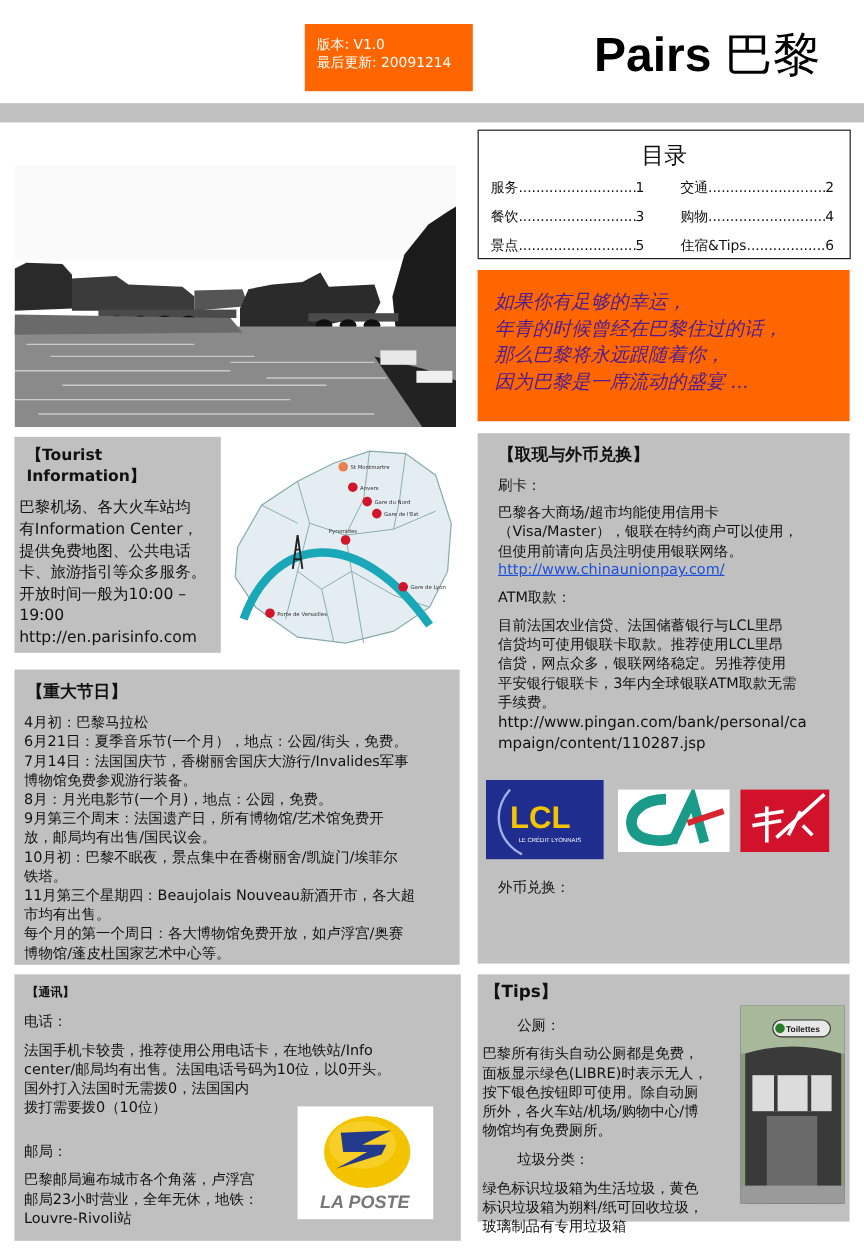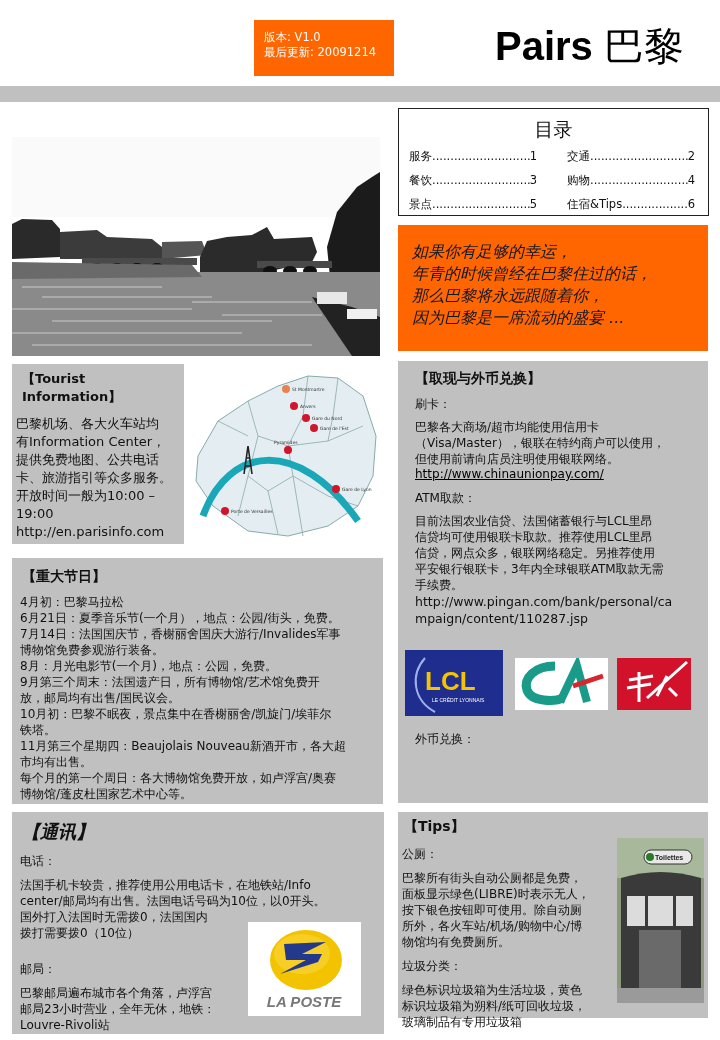--- a/index.html
+++ b/index.html
@@ -15,56 +15,56 @@
 
   .photo { left:12px; top:137px; width:368px; height:219px; overflow:hidden; background:#fff; }
 
   .toc { left:398px; top:108px; width:311px; height:108px; border:1px solid #222; background:#fff; }
   .toc-title { position:absolute; left:0; right:0; top:8px; text-align:center; font-size:19px; font-family:"DejaVu Serif", serif; }
   .toc-item { position:absolute; font-size:11.5px; width:128px; display:flex; }
   .toc-item .lbl { white-space:nowrap; }
   .toc-item .dots { flex:1; overflow:hidden; white-space:nowrap; letter-spacing:0px; }
   .toc-item .pg { }
 
-  .quote { left:398px; top:225px; width:310px; height:126px; background:#ff6600; color:#0f172a; font-style:italic; font-size:16px; line-height:22px; padding:16px 0 0 14px; }
+  .quote { left:398px; top:225px; width:310px; height:126px; background:#ff6600; color:#4c1d95; font-style:italic; font-size:16px; line-height:22px; padding:16px 0 0 14px; }
 
   .panel { background:#c0c0c0; }
   .sec-title { font-weight:bold; font-size:13px; }
 
   .tourist { left:12px; top:364px; width:172px; height:180px; padding:6px 0 0 4px; }
   .tourist .sec-title { padding-left:6px; margin-bottom:9px; }
   .tourist .body { font-size:13px; line-height:18px; }
 
   .map { left:188px; top:366px; width:192px; height:176px; }
 
   .festivals { left:12px; top:558px; width:371px; height:246px; padding:10px 0 0 8px; }
   .festivals .sec-title { font-size:14px; margin-bottom:8px; padding-left:2px; }
   .festivals .line { font-size:12px; line-height:16px; }
 
   .cash { left:398px; top:361px; width:310px; height:442px; padding:9px 0 0 17px; }
   .cash .sec-title { font-size:14px; margin-bottom:8px; padding-left:0px; }
   .cash .lbl { font-size:12px; margin-bottom:6px; }
   .cash .p { font-size:12px; line-height:16px; margin-bottom:6px; }
-  .cash .link { color:#000000; text-decoration:underline; font-size:12px; }
+  .cash .link { color:#1d4ed8; text-decoration:underline; font-size:12px; }
   .cash .url2 { font-size:12.5px; line-height:17px; }
 
   .logos { position:absolute; left:7px; top:287px; width:290px; height:70px; }
   .logo-lcl { position:absolute; left:0; top:2px; width:98px; height:66px; background:#1e2d8e; overflow:hidden; }
   .logo-ca { position:absolute; left:110px; top:10px; width:93px; height:52px; background:#fff; }
   .logo-ce { position:absolute; left:212px; top:10px; width:74px; height:52px; background:#d2112b; }
 
   .telecom { left:12px; top:812px; width:372px; height:222px; padding:8px 0 0 8px; }
-  .telecom .sec-title { font-size:18px; margin-bottom:9px; padding-left:2px;font-style:italic; }
+  .telecom .sec-title { font-size:10px; margin-bottom:9px; padding-left:2px; }
   .telecom .lbl { font-size:12px; margin-bottom:7px; }
   .telecom .p { font-size:12px; line-height:16px; }
   .laposte { position:absolute; left:236px; top:110px; width:113px; height:94px; background:#fff; }
 
   .tips { left:398px; top:812px; width:310px; height:206px; padding:6px 0 0 4px; }
   .tips .sec-title { font-size:14px; margin-bottom:10px; padding-left:2px; }
-  .tips .lbl { font-size:12px; margin-bottom:7px; }
+  .tips .lbl { font-size:12px; margin-bottom:7px;margin-left:29px; }
   .tips .p { font-size:12px; line-height:16px; width:215px; margin-bottom:8px; }
   .toilet { position:absolute; left:219px; top:26px; width:87px; height:165px; background:#6a6a6a; overflow:hidden; }
 
   .watermark { left:540px; top:1024px; width:180px; height:16px; font-size:11px; color:rgba(255,255,255,0.85); white-space:nowrap; }
 </style>
 </head>
 <body>
 
 <div class="abs version-box">
   <div>版本: V1.0</div>

